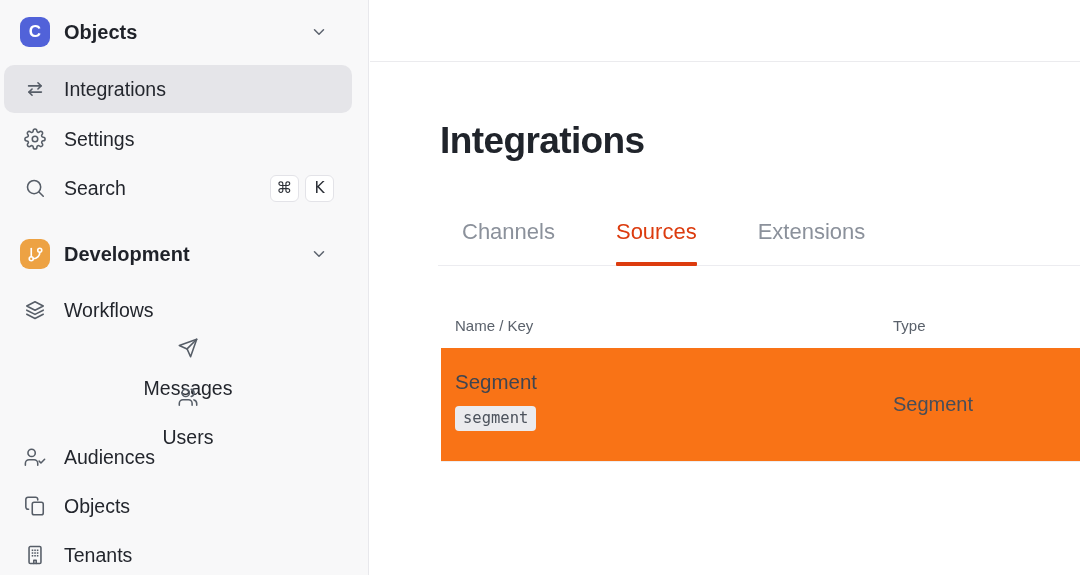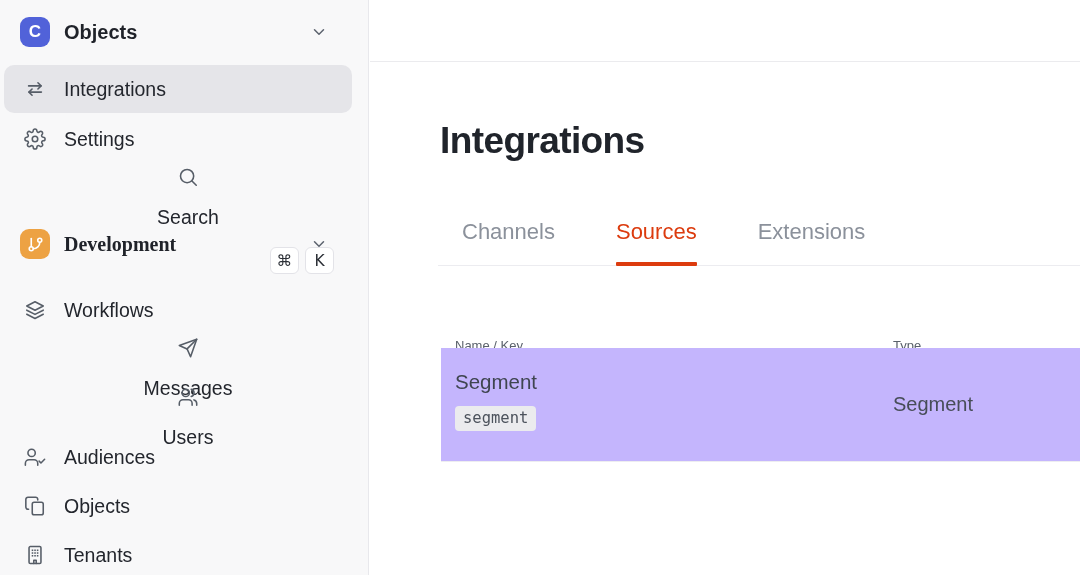--- a/index.html
+++ b/index.html
@@ -45,22 +45,22 @@
     min-width: 29px; height: 27px; padding: 0 6px;
     background: #fff; border: 1px solid #e3e3e8; border-radius: 6px;
     display: flex; align-items: center; justify-content: center;
     font-size: 15.5px; color: #2b2f36;
     font-family: "DejaVu Sans", "Liberation Sans", sans-serif;
   }
 
   
   .r-integrations { top: 65px;  height: 48px; }
   .r-settings     { top: 117px; height: 44px; }
-  .r-search       { top: 166px; height: 44px; flex-direction: column; }
-  .r-development  { top: 222px; height: 44px; font-family: Liberation Serif, serif; }
+  .r-search       { top: 166px; height: 44px; }
+  .r-development  { top: 232px; height: 44px; }
   .r-workflows    { top: 288px; height: 44px; }
   .r-messages     { top: 337px; height: 44px; flex-direction: column; }
   .r-users        { top: 386px; height: 44px; flex-direction: column; }
   .r-audiences    { top: 435px; height: 44px; }
   .r-objects      { top: 484px; height: 44px; }
   .r-tenants      { top: 533px; height: 44px; }
 
   
   .main { position: absolute; left: 370px; top: 0; width: 710px; height: 575px; background: #fff; }
   .topbar { position: absolute; left: 0; top: 0; right: 0; height: 62px; background: #fff; border-bottom: 1px solid #ebebee; }
@@ -79,28 +79,28 @@
     position: relative; font-size: 22px; line-height: 28px;
     color: #8b919b; padding-bottom: 19px; cursor: pointer; white-space: nowrap; margin-left: 24px;
   }
   .tab.active { color: #dc3b0e; }
   .tab.active::after {
     content: ""; position: absolute; left: 0; right: 0; bottom: -1px;
     height: 4px; background: #dc3b0e; border-radius: 1px;
   }
 
   .col-head {
-    position: absolute; top: 317px; font-size: 13px; color: #5a616b; margin-top: 21px;
+    position: absolute; top: 317px; font-size: 15px; color: #5a616b;
   }
   .col-head.name { left: 85px; }
   .col-head.type { left: 523px; }
 
   .table-row {
     position: absolute; left: 71px; right: 0; top: 348px; height: 114px;
-    background: #c4b5fd; border-bottom: 1px solid #ededf0; cursor: pointer; text-decoration: underline;
+    background: #f97316; border-bottom: 1px solid #ededf0; cursor: pointer; text-decoration: underline;
   }
   .row-name {
     position: absolute; left: 14px; top: 22px;
     font-size: 20.5px; font-weight: 500; color: #3f4550;
   }
   .row-key {
     position: absolute; left: 14px; top: 58px;
     display: inline-block; background: #ebebee; border-radius: 4px;
     padding: 3px 8px 4px;
     font-family: "DejaVu Sans Mono", "Liberation Mono", monospace;

